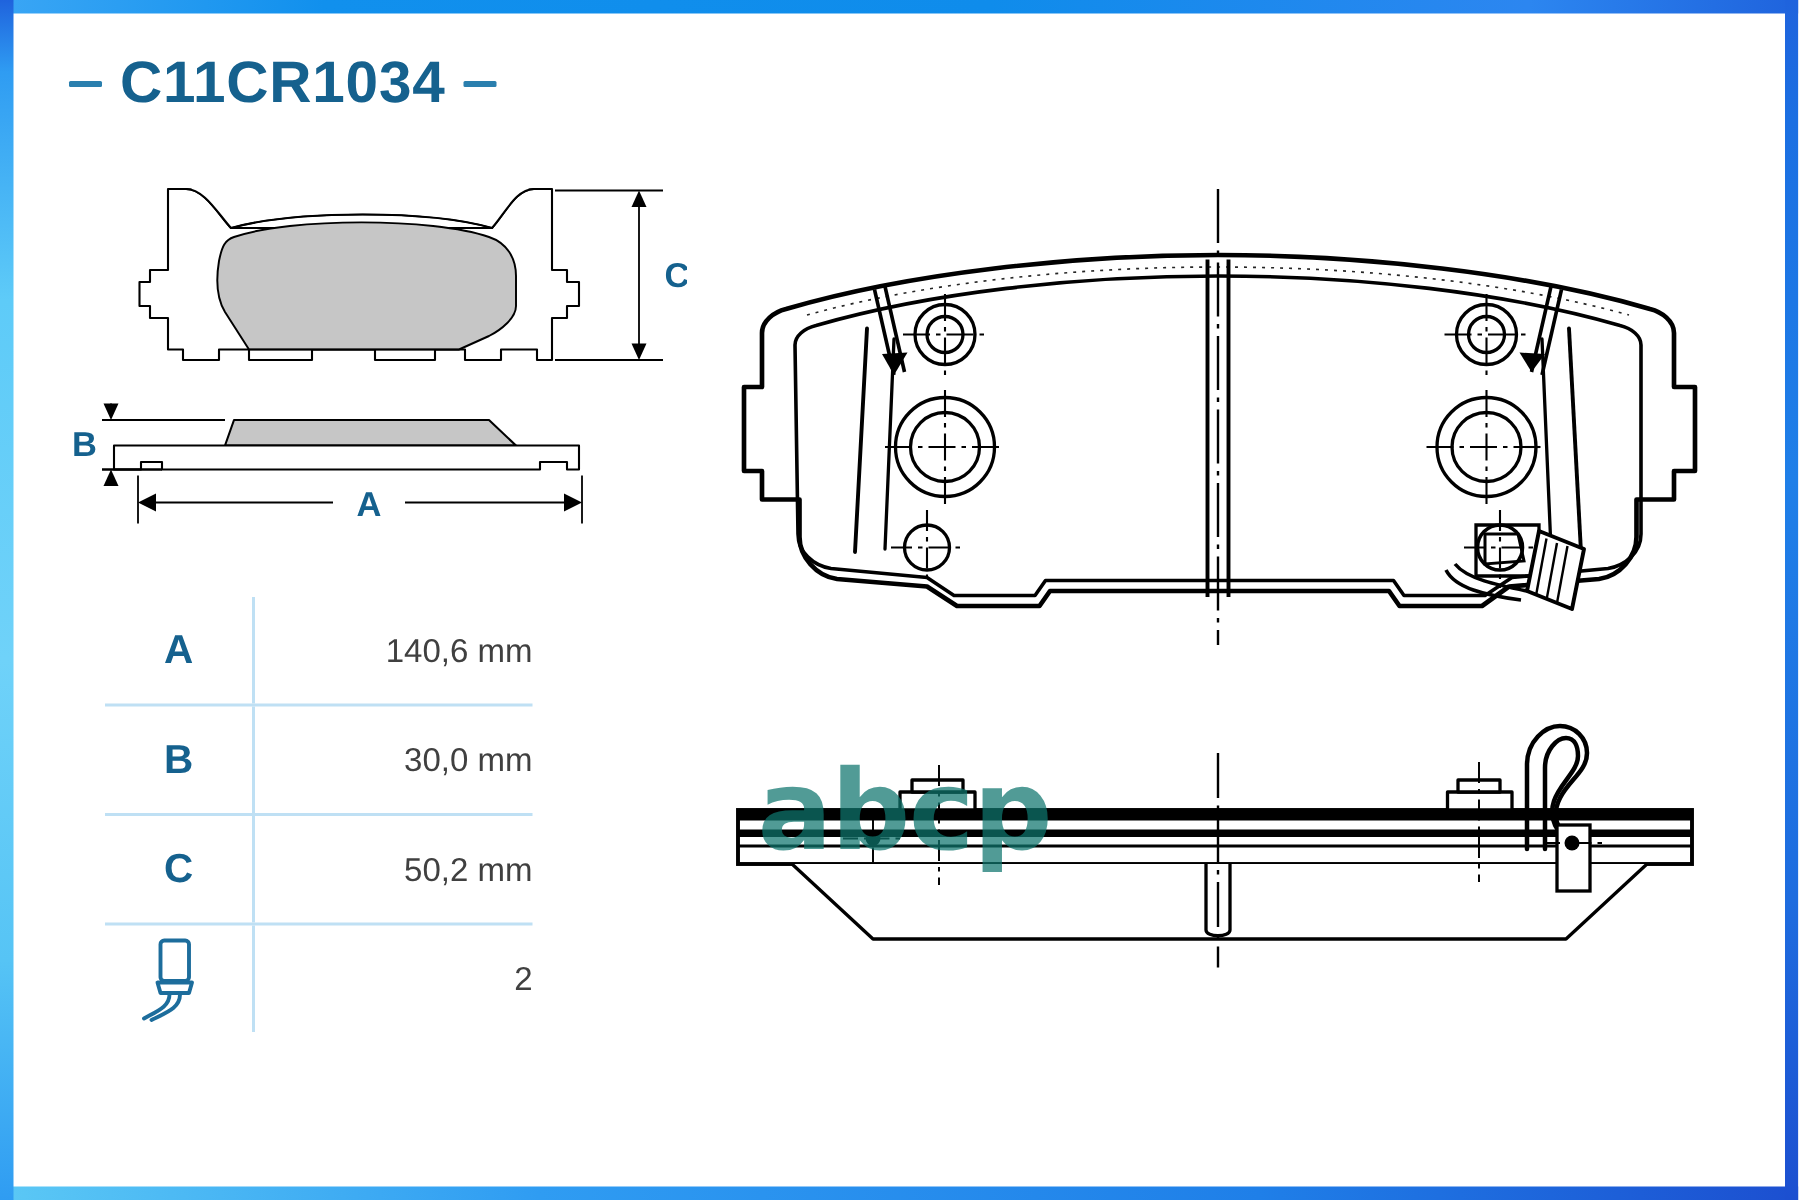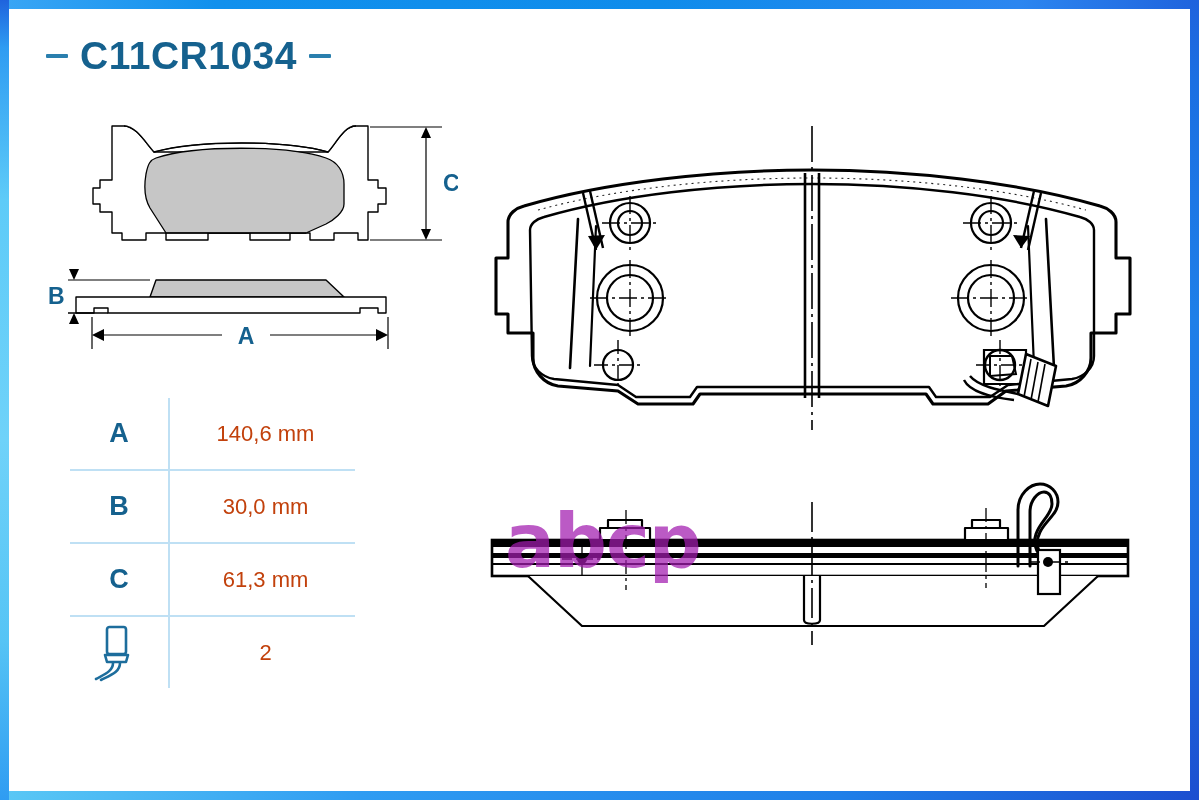--- a/index.html
+++ b/index.html
@@ -93,41 +93,41 @@
   .spec-divider {
     position: absolute;
     left: 98px;
     top: 0;
     bottom: 0;
     width: 2px;
     background: #bfe0f4;
   }
   .spec-val {
     flex: 1;
-    text-align: center;
+    text-align: right;
     font-size: 22px;
-    color: #c2410c;
+    color: #404040;
     padding-left: 8px;
   }
   .spec-icon-cell {
     width: 98px;
     flex: 0 0 98px;
     display: flex;
     align-items: center;
     justify-content: center;
   }
 
   
   .watermark {
     position: absolute;
     left: 505px;
     top: 498px;
     font-size: 74px;
     font-weight: bold;
-    color: #a21caf;
+    color: #0f766e;
     opacity: 0.72;
     letter-spacing: -1px;
     pointer-events: none;
     user-select: none;
     font-family: "DejaVu Sans", sans-serif;
   }
 </style>
 </head>
 <body>
 
@@ -222,21 +222,21 @@
 
     <div class="spec-row">
       <div class="spec-key">B</div>
       <div class="spec-divider"></div>
       <div class="spec-val">30,0 mm</div>
     </div>
 
     <div class="spec-row">
       <div class="spec-key">C</div>
       <div class="spec-divider"></div>
-      <div class="spec-val">61,3 mm</div>
+      <div class="spec-val">50,2 mm</div>
     </div>
 
 
     <div class="spec-row last">
       <div class="spec-icon-cell">
         <svg width="52" height="58" viewBox="0 0 52 58" xmlns="http://www.w3.org/2000/svg">
           <rect x="14" y="3" width="19" height="27" rx="2.5" ry="2.5" fill="none" stroke="#1d6d9c" stroke-width="2.6"></rect>
           <path d="M12,31 L35,31 L33,38 L14,38 Z" fill="none" stroke="#1d6d9c" stroke-width="2.6" stroke-linejoin="round"></path>
           <path d="M20,39 C20,47 12,50 3,55" fill="none" stroke="#1d6d9c" stroke-width="2.6" stroke-linecap="round"></path>
           <path d="M27,39 C27,48 18,51 8,56" fill="none" stroke="#1d6d9c" stroke-width="2.6" stroke-linecap="round"></path>

